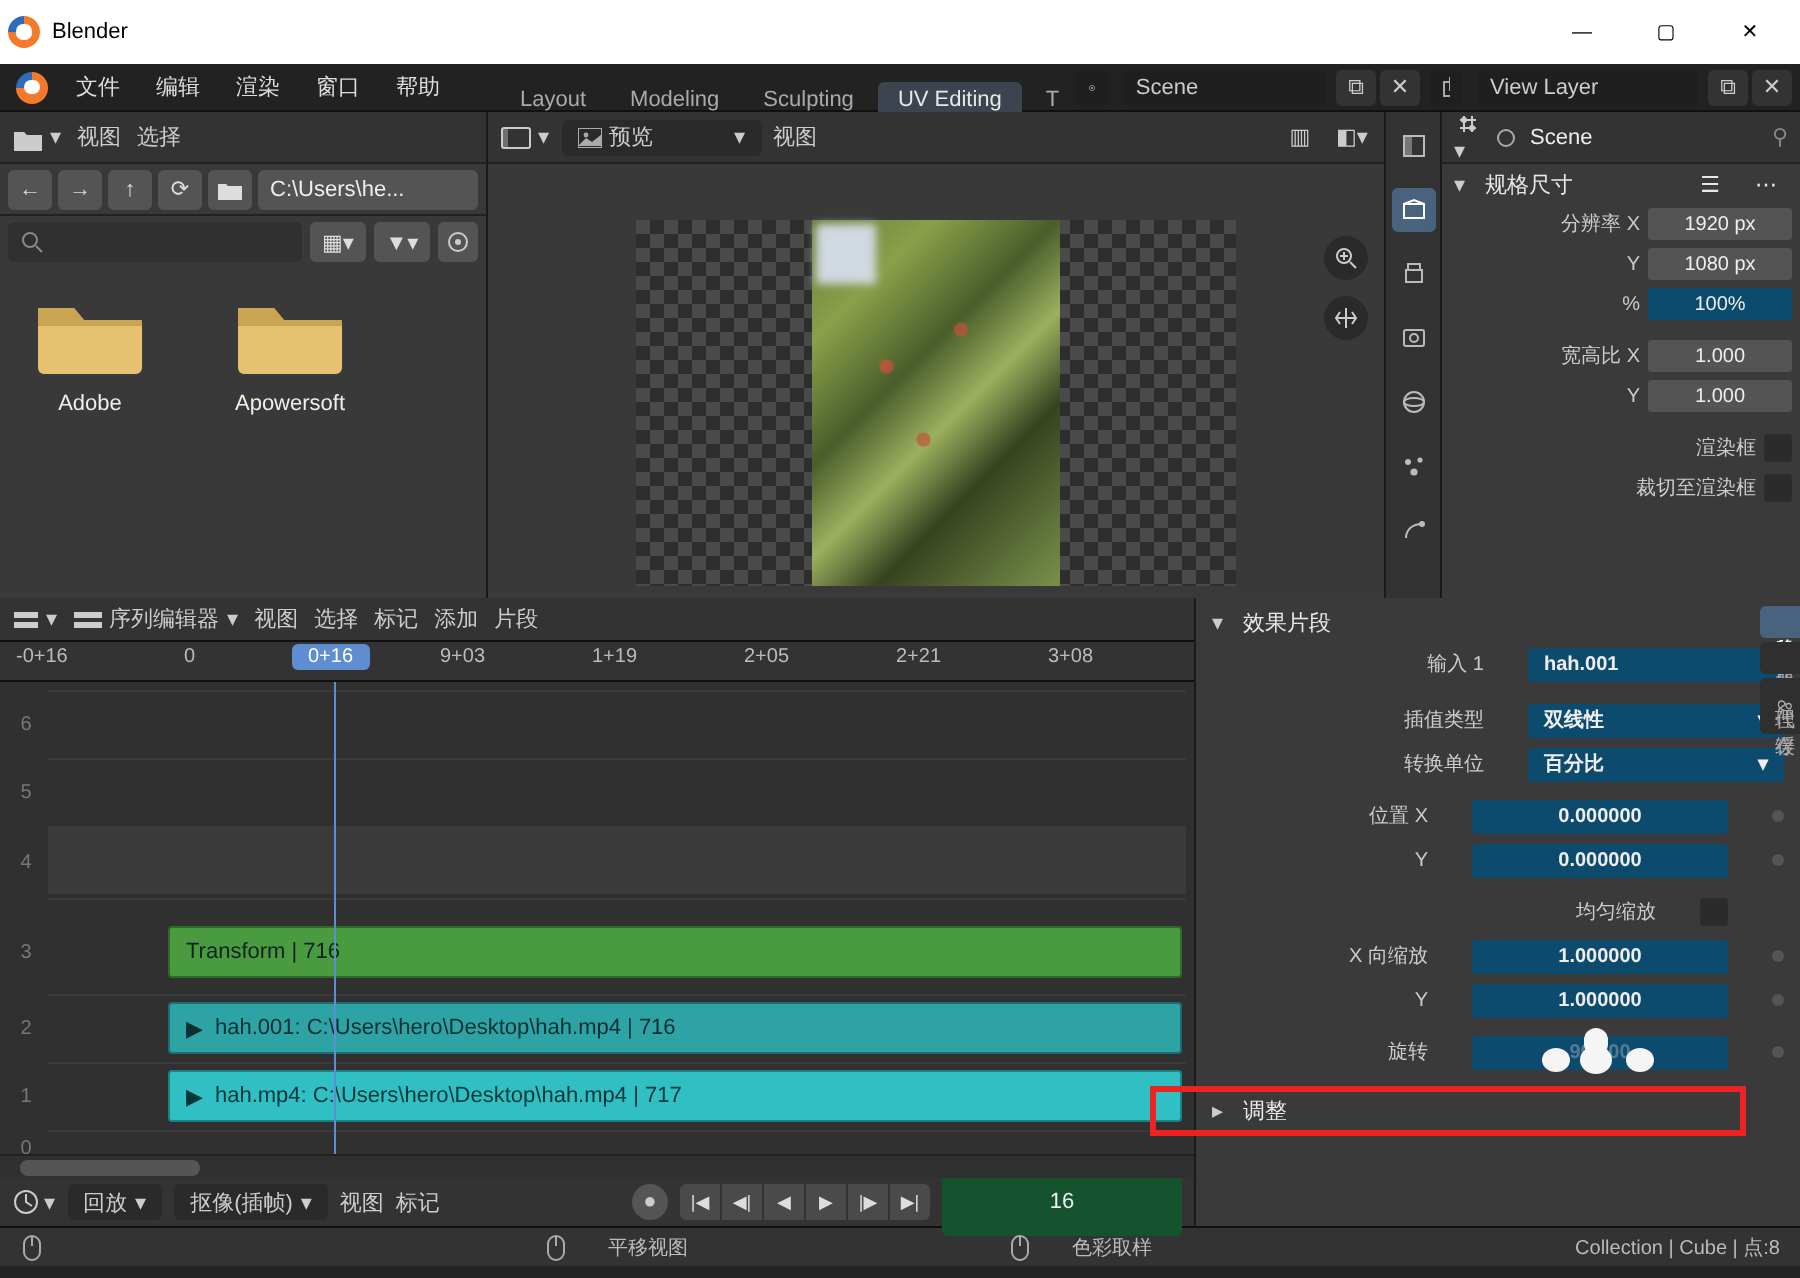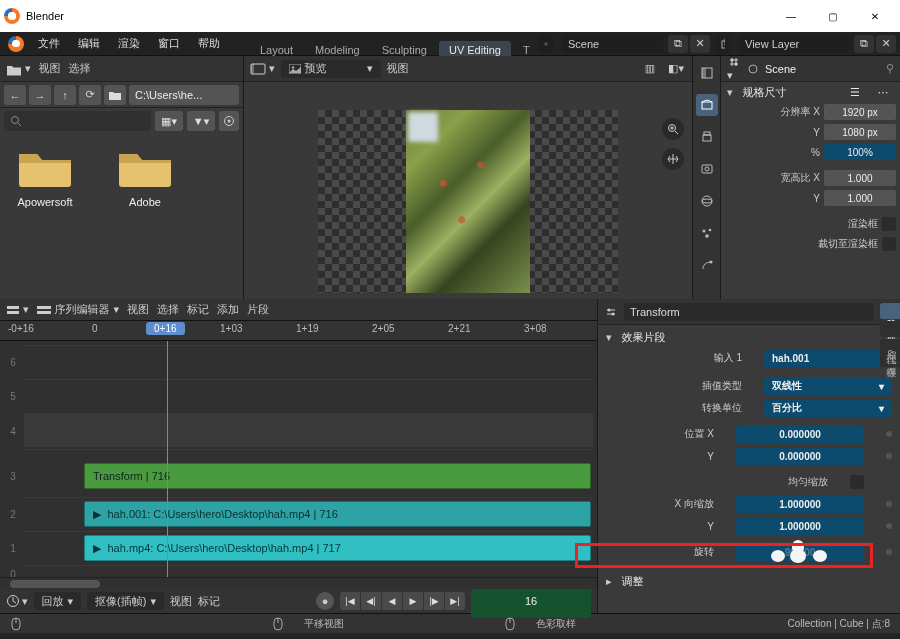--- a/index.html
+++ b/index.html
@@ -209,28 +209,28 @@
             <circle cx="6" cy="6" r="1.5" fill="#ccc"></circle>
           </svg>
       </div>
     </div>
     <div class="fb-body">
       <div class="folderitem">
         <svg class="foldericon" viewBox="0 0 60 46">
           <path d="M4 10h18l5 6h29v24a3 3 0 0 1-3 3H7a3 3 0 0 1-3-3z" fill="#e6c270"></path>
           <path d="M4 10h18l5 6h29v3H4z" fill="#c9a552"></path>
         </svg>
-        <div>Apowersoft</div>
+        <div>Adobe</div>
       </div>
       <div class="folderitem">
         <svg class="foldericon" viewBox="0 0 60 46">
           <path d="M4 10h18l5 6h29v24a3 3 0 0 1-3 3H7a3 3 0 0 1-3-3z" fill="#e6c270"></path>
           <path d="M4 10h18l5 6h29v3H4z" fill="#c9a552"></path>
         </svg>
-        <div>Adobe</div>
+        <div>Apowersoft</div>
       </div>
     </div>
   </div>
 
   <div class="preview">
     <div class="pv-hdr">
       <span style="display:flex;align-items:center;gap:3px">
         <svg width="16" height="12">
             <rect x="1" y="1" width="14" height="10" rx="1" fill="none" stroke="#ccc"></rect>
             <rect x="1" y="1" width="3" height="10" fill="#ccc" opacity=".4"></rect>
@@ -392,21 +392,21 @@
       <span class="mitem">视图</span>
       <span class="mitem">选择</span>
       <span class="mitem">标记</span>
       <span class="mitem">添加</span>
       <span class="mitem">片段</span>
     </div>
     <div class="tl-ruler">
       <div class="tick" style="left:8px">-0+16</div>
       <div class="tick" style="left:92px">0</div>
       <div class="playhead" style="left:146px">0+16</div>
-      <div class="tick" style="left:220px">1+03</div>
+      <div class="tick" style="left:220px">9+03</div>
       <div class="tick" style="left:296px">1+19</div>
       <div class="tick" style="left:372px">2+05</div>
       <div class="tick" style="left:448px">2+21</div>
       <div class="tick" style="left:524px">3+08</div>
     </div>
     <div class="tracks">
       <div class="playline" style="left:167px"></div>
       <div class="chlabel" style="top:16px">6</div>
       <div class="chlabel" style="top:50px">5</div>
       <div class="chlabel" style="top:85px">4</div>
@@ -456,33 +456,20 @@
         <div class="tbtn">◀</div>
         <div class="tbtn">▶</div>
         <div class="tbtn">|▶</div>
         <div class="tbtn" style="border-radius:0 3px 3px 0">▶|</div>
       </div>
       <div class="framefield">16</div>
     </div>
   </div>
 
   <div class="sidepanel">
-    <div class="sp-search">
-      <span>
-        <svg width="14" height="14">
-            <path d="M3 5h8M3 9h8" stroke="#ccc"></path>
-            <circle cx="5" cy="5" r="1.5" fill="#ccc"></circle>
-            <circle cx="9" cy="9" r="1.5" fill="#ccc"></circle>
-          </svg>
-      </span>
-      <div class="sp-input">
-          <span>Transform</span>
-        </div>
-      <div class="pcheck" style="background:#3a5a7a;display:flex;align-items:center;justify-content:center;color:#fff;font-size:9px">✓</div>
-    </div>
     <div class="sp-section">
       <div class="sp-head">
           <span class="tri down"></span>
           <span>效果片段</span>
         </div>
       <div class="sp-row">
           <span class="sp-label">输入 1</span>
           <div class="sp-val text">hah.001</div>
         </div>
       <div style="height:6px"></div>

